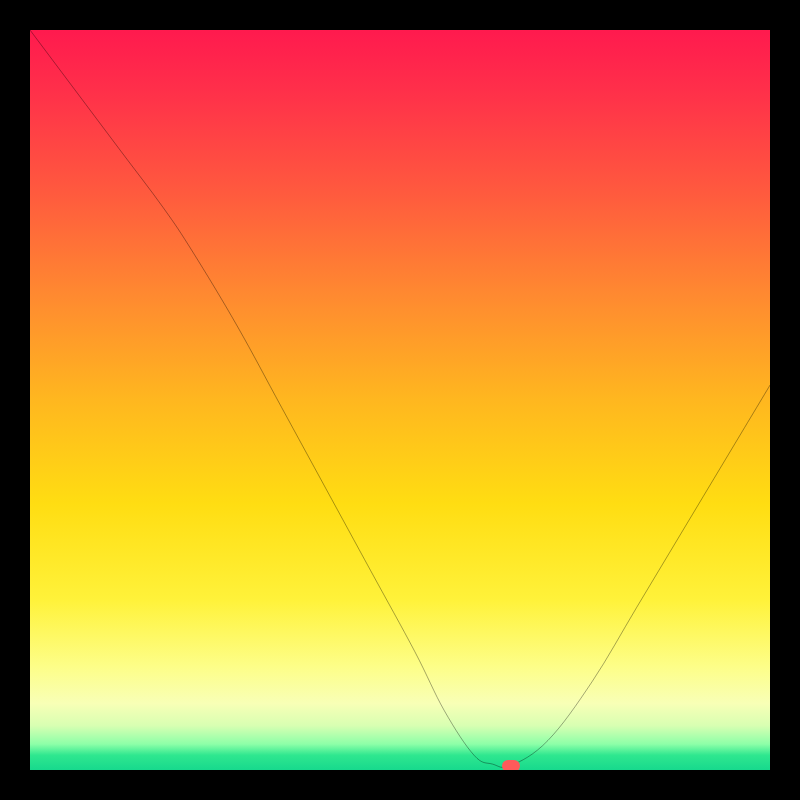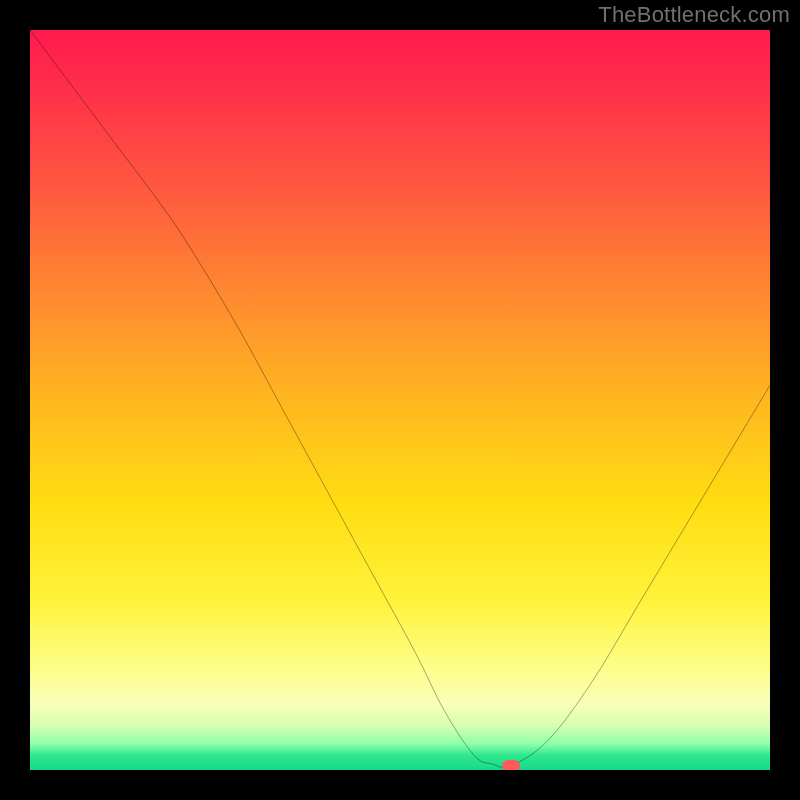--- a/index.html
+++ b/index.html
@@ -68,21 +68,20 @@
     height: 12px;
     background: #ff5a5a;
     border-radius: 6px;
     transform: translate(-50%, -50%);
   }
 </style>
 </head>
 <body>
 
 <div class="frame">
-  <div class="watermark">TheBottleneck.com</div>
 
   <div class="plot-area">
     <div class="gradient"></div>
 
     <svg class="curve" viewBox="0 0 100 100" preserveAspectRatio="none">
       <path id="curve-path" fill="none" stroke="#000" stroke-width="0.35" vector-effect="non-scaling-stroke" stroke-linejoin="round" stroke-linecap="round" d="M 0.00 0.00 C 1.08 1.44, 3.84 5.12, 6.00 8.00 C 8.16 10.88, 9.84 13.12, 12.00 16.00 C 14.16 18.88, 16.20 21.48, 18.00 24.00 C 19.80 26.52, 20.20 27.12, 22.00 30.00 C 23.80 32.88, 25.84 36.22, 28.00 40.00 C 30.16 43.78, 31.84 47.04, 34.00 51.00 C 36.16 54.96, 37.84 58.04, 40.00 62.00 C 42.16 65.96, 43.84 69.04, 46.00 73.00 C 48.16 76.96, 50.20 80.58, 52.00 84.00 C 53.80 87.42, 54.56 89.48, 56.00 92.00 C 57.44 94.52, 58.83 96.70, 60.00 98.00 C 61.17 99.30, 61.60 98.95, 62.50 99.20 C 63.40 99.45, 63.65 99.98, 65.00 99.40 C 66.35 98.82, 68.02 98.05, 70.00 96.00 C 71.98 93.95, 73.84 91.24, 76.00 88.00 C 78.16 84.76, 79.84 81.60, 82.00 78.00 C 84.16 74.40, 85.84 71.60, 88.00 68.00 C 90.16 64.40, 91.84 61.60, 94.00 58.00 C 96.16 54.40, 98.92 49.80, 100.00 48.00"></path>
     </svg>
 
     <div id="marker" class="marker" style="left: 481px; top: 735.56px;"></div>
   </div>

